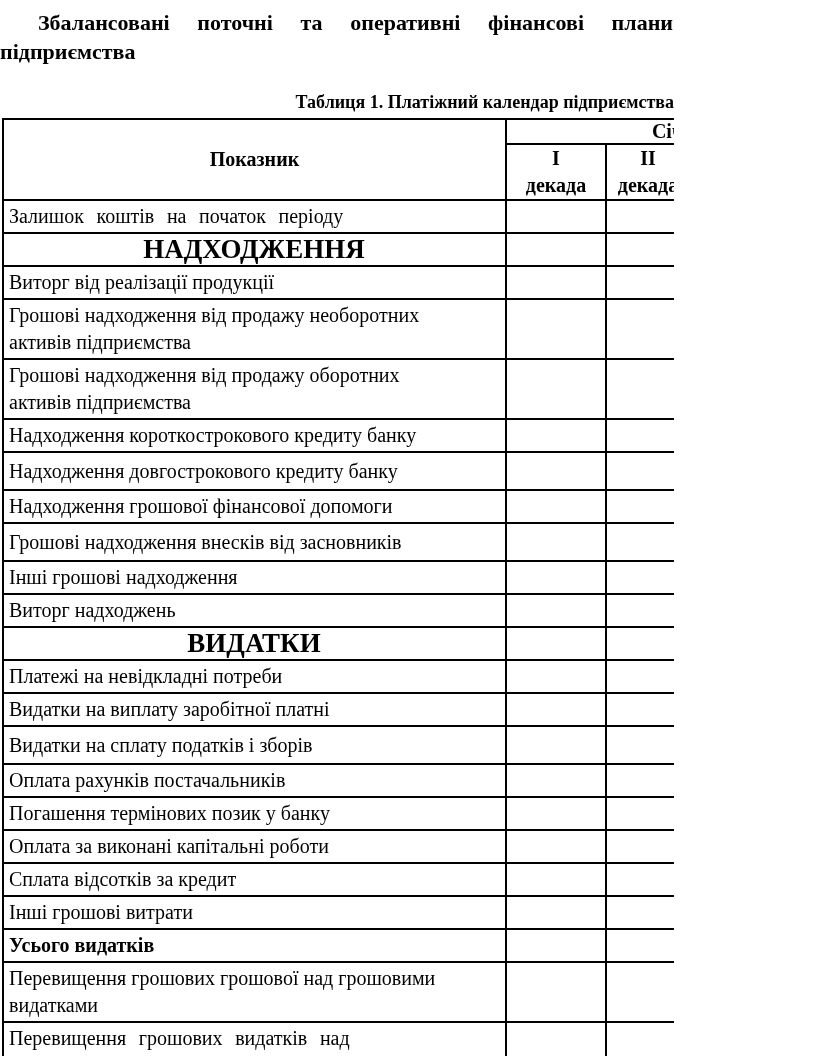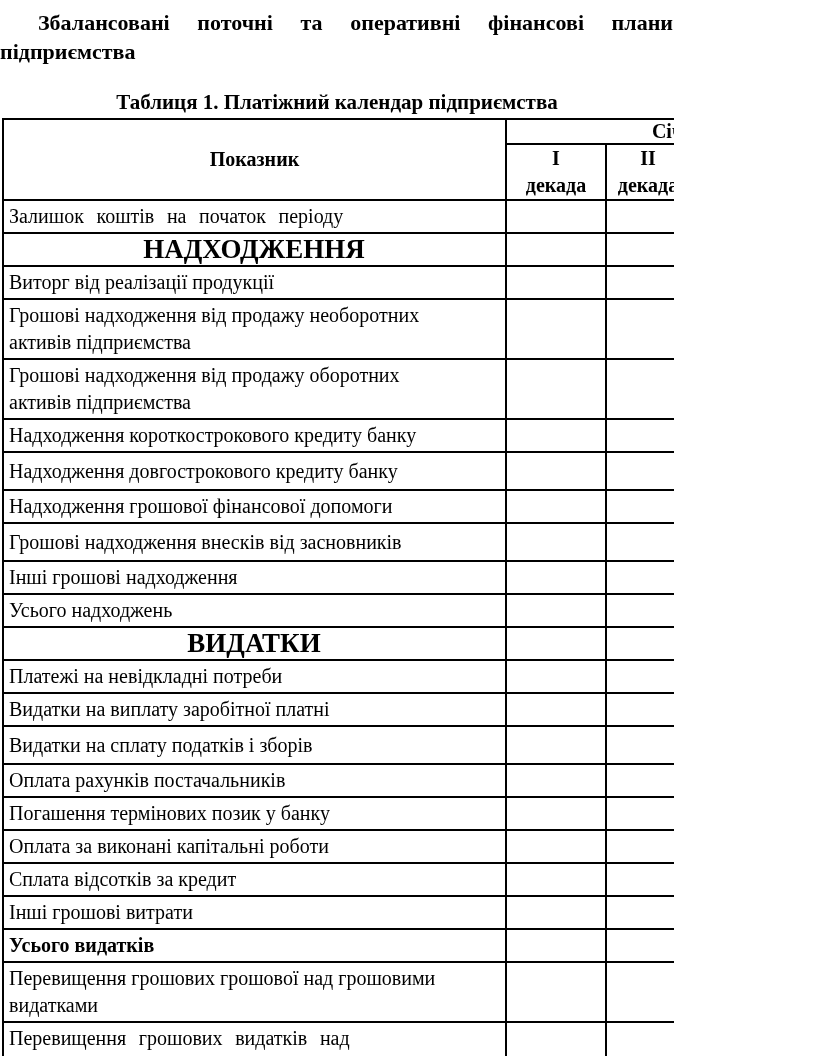--- a/index.html
+++ b/index.html
@@ -36,22 +36,22 @@
   }
   .intro-line2 {
     text-align: left;
     line-height: 29px;
   }
 
   
   .caption {
     margin: 24px 0 4px 0;
     font-weight: bold;
-    font-size: 21px;
-    text-align: center;
+    font-size: 18px;
+    text-align: right;
     line-height: 24px;
   }
 
   
   table.calendar {
     border-collapse: collapse;
     table-layout: fixed;
     width: 857px;           
     margin-left: 2px;
   }
@@ -204,21 +204,21 @@
           <td class="val"></td>
         </tr>
         <tr>
           <td class="label-cell">Інші грошові надходження</td>
           <td class="val"></td>
           <td class="val"></td>
           <td class="val"></td>
           <td class="val"></td>
         </tr>
         <tr>
-          <td class="label-cell">Усього надходжень</td>
+          <td class="label-cell">Виторг надходжень</td>
           <td class="val"></td>
           <td class="val"></td>
           <td class="val"></td>
           <td class="val"></td>
         </tr>
         <tr>
           <td class="label-cell section">ВИДАТКИ</td>
           <td class="val"></td>
           <td class="val"></td>
           <td class="val"></td>

